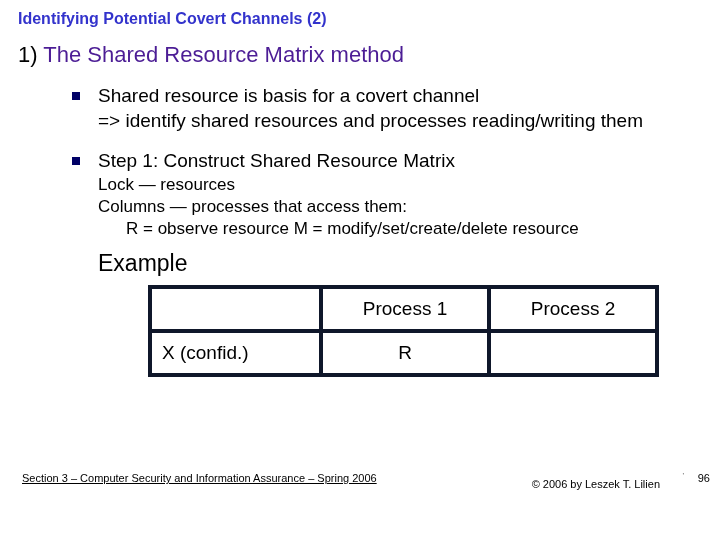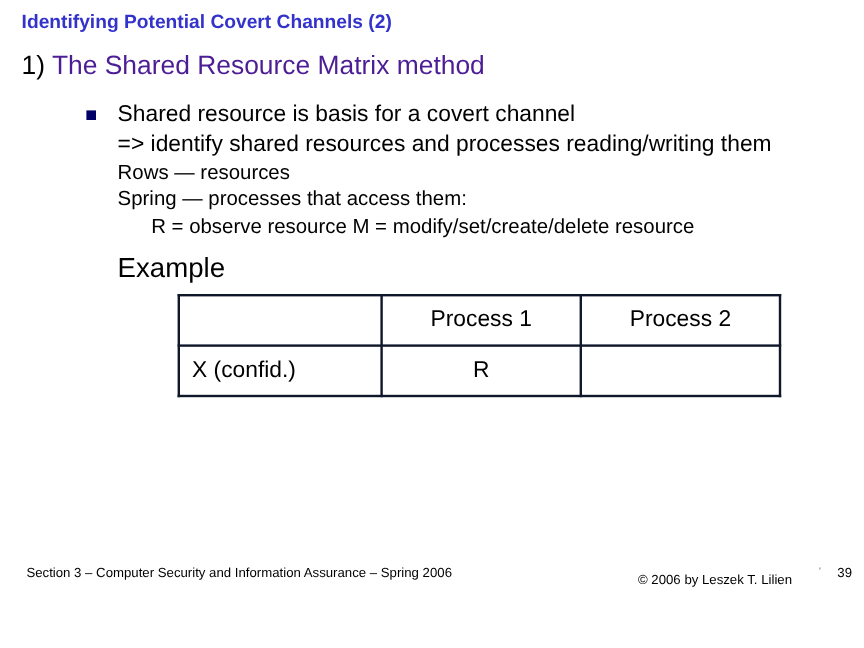--- a/index.html
+++ b/index.html
@@ -63,37 +63,38 @@
     font-size: 23px;
     margin-top: 10px;
     margin-bottom: 8px;
   }
   table.matrix {
     border-collapse: collapse;
     margin-left: 130px;
     margin-top: 4px;
   }
   table.matrix th, table.matrix td {
-    border: 2px solid #0f172a;
+    border: 4px solid #0f172a;
     font-size: 19px;
     font-weight: normal;
     padding: 4px 7px;
     text-align: center;
     min-width: 150px;
     height: 32px;
   }
   table.matrix td.rowhead {
     text-align: left;
     padding-left: 10px;
   }
   .footer {
     position: absolute;
     left: 22px;
     bottom: 10px;
     font-size: 11px;
+    text-decoration: underline;
   }
   .copyright {
     position: absolute;
     right: 60px;
     bottom: 4px;
     font-size: 11px;
   }
   .pagenum {
     position: absolute;
     right: 10px;
@@ -119,25 +120,31 @@
   </div>
 
   <div class="bullets">
     <div class="bullet">
       <div class="bullet-mark"></div>
       <div class="bullet-text">
         <div>Shared resource is basis for a covert channel</div>
         <div>=&gt; identify shared resources and processes reading/writing them</div>
       </div>
     </div>
+    <div class="bullet">
+      <div class="bullet-mark"></div>
+      <div class="bullet-text">
+        <div>Step 1: Construct Shared Resource Matrix</div>
+      </div>
+    </div>
   </div>
 
   <div class="sub">
-    <div>Rows — resources</div>
-    <div>Spring — processes that access them:</div>
+    <div>Lock — resources</div>
+    <div>Columns — processes that access them:</div>
     <div class="ind">R = observe resource   M = modify/set/create/delete resource</div>
   </div>
 
   <div class="example-label">Example</div>
 
   <table class="matrix">
     <tbody>
         <tr>
       <th></th>
       <th>Process 1</th>
@@ -147,14 +154,14 @@
       <td class="rowhead">X (confid.)</td>
       <td>R</td>
       <td></td>
     </tr>
   </tbody>
     </table>
 
   <div class="footer">Section 3 – Computer Security and Information Assurance – Spring 2006</div>
   <div class="copyright">© 2006 by Leszek T. Lilien</div>
   <span class="tick">'</span>
-  <div class="pagenum">39</div>
+  <div class="pagenum">96</div>
 </div>
 
 </body></html>

